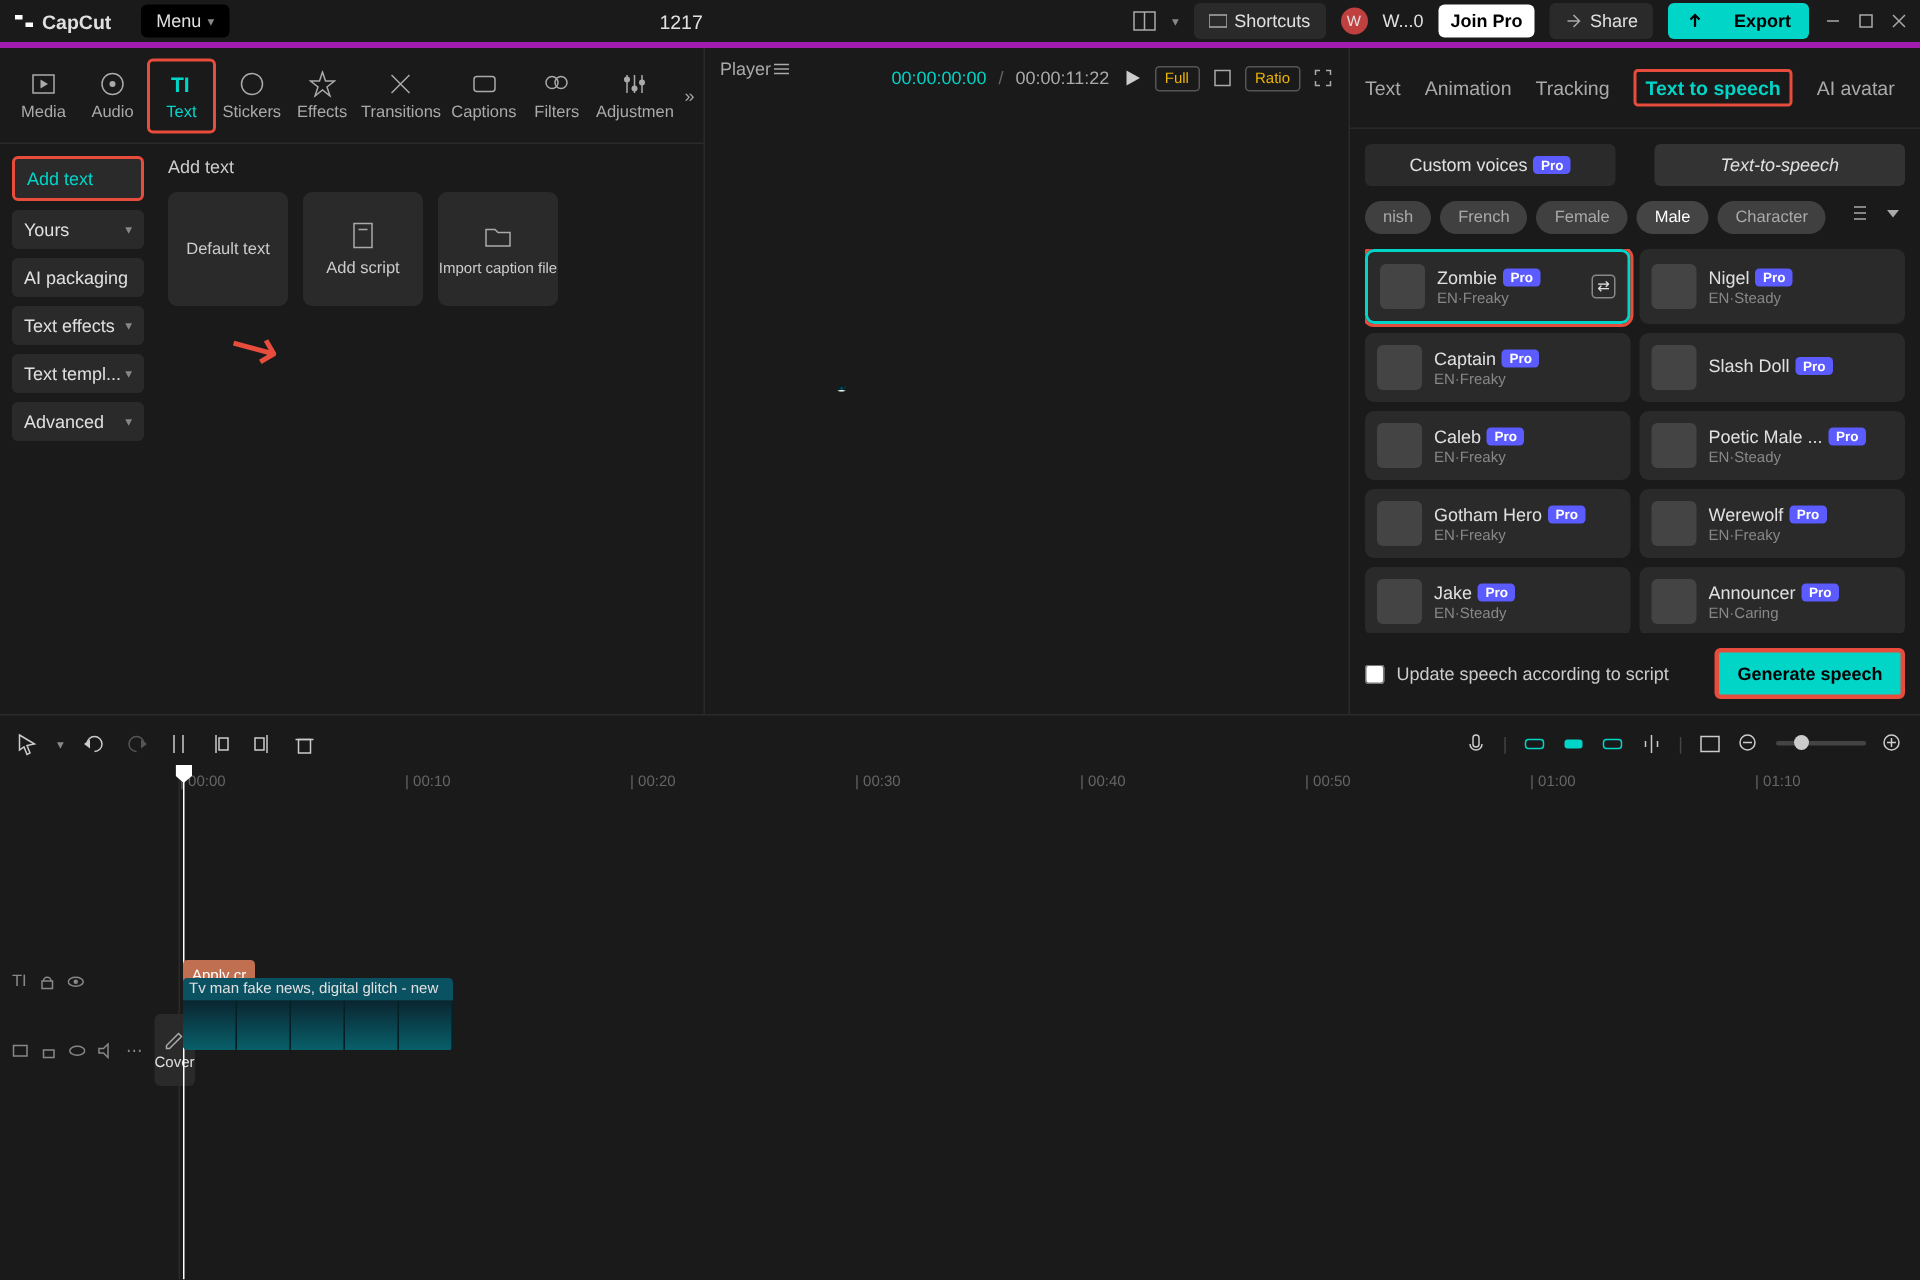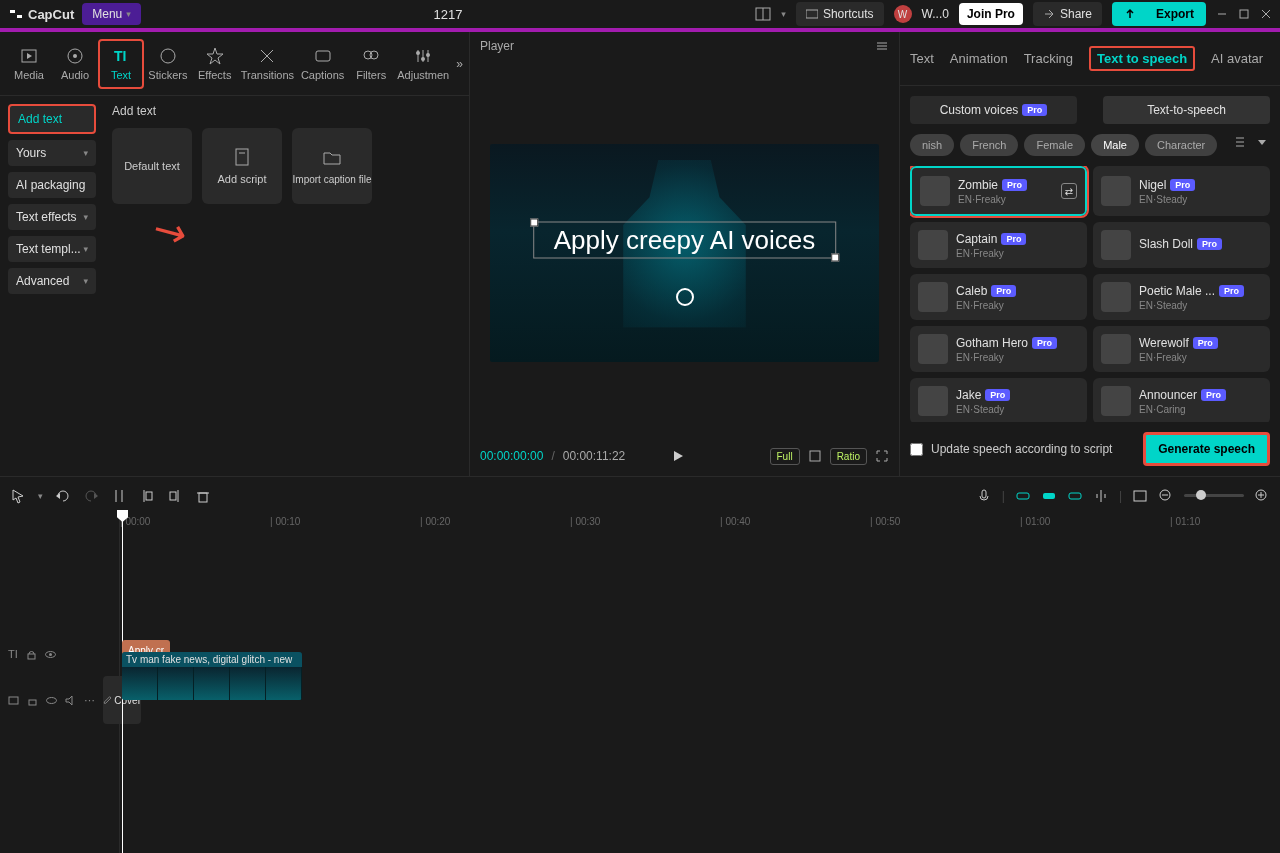--- a/index.html
+++ b/index.html
@@ -1,19 +1,19 @@
 <!DOCTYPE html>
 <html><head>
 <meta charset="utf-8">
 <style>
 * { margin: 0; padding: 0; box-sizing: border-box; font-family: -apple-system, BlinkMacSystemFont, "Segoe UI", Arial, sans-serif; }
 body { background: #1a1a1a; color: #e0e0e0; width: 1280px; height: 853px; overflow: hidden; font-size: 12px; }
 .titlebar { height: 32px; background: #1a1a1a; display: flex; align-items: center; padding: 0 8px; border-bottom: 4px solid #a21caf; }
 .logo { display: flex; align-items: center; gap: 4px; font-weight: bold; font-size: 13px; }
-.menu-btn { background: #4c1d95; padding: 4px 10px; border-radius: 4px; margin-left: 8px; font-size: 12px; display: flex; align-items: center; gap: 4px; cursor: pointer; }
+.menu-btn { background: #000000; padding: 4px 10px; border-radius: 4px; margin-left: 20px; font-size: 12px; display: flex; align-items: center; gap: 4px; cursor: pointer; }
 .title-center { flex: 1; text-align: center; font-size: 13px; }
 .title-right { display: flex; align-items: center; gap: 10px; }
 .tb-btn { background: #2a2a2a; padding: 5px 10px; border-radius: 4px; font-size: 12px; cursor: pointer; display: flex; align-items: center; gap: 5px; }
 .joinpro { background: #fff; color: #000; font-weight: 600; padding: 4px 8px; border-radius: 4px; cursor: pointer; font-size: 12px; }
 .export-btn { background: #00d5c8; color: #000; font-weight: 600; padding: 5px 12px; border-radius: 4px; cursor: pointer; display: flex; align-items: center; gap: 20px; }
 .win-ctrl { width: 12px; height: 12px; cursor: pointer; }
 
 .main-row { display: flex; height: calc(476px - 32px); }
 .left-panel { width: 470px; display: flex; flex-direction: column; border-right: 1px solid #2a2a2a; }
 .toolbar-tabs { display: flex; padding: 4px 6px; gap: 0; align-items: center; border-bottom: 1px solid #2a2a2a; height: 64px; }
@@ -24,42 +24,42 @@
 .text-sidebar { width: 104px; padding: 8px; display: flex; flex-direction: column; gap: 6px; }
 .sidebar-item { background: #2a2a2a; padding: 6px 8px; border-radius: 4px; font-size: 12px; cursor: pointer; display: flex; align-items: center; justify-content: space-between; }
 .sidebar-item.addtext { color: #00d5c8; border: 2px solid #e74c3c; }
 .text-main { flex: 1; padding: 8px; }
 .text-header { font-size: 12px; color: #ccc; margin-bottom: 10px; }
 .text-cards { display: flex; gap: 10px; position: relative; }
 .text-card { width: 80px; height: 76px; background: #2a2a2a; border-radius: 6px; display: flex; flex-direction: column; align-items: center; justify-content: center; gap: 6px; font-size: 11px; color: #ccc; cursor: pointer; }
 .text-card.small-text { font-size: 10px; text-align: center; }
 .arrow-pointer { position: absolute; left: 40px; top: 80px; font-size: 40px; color: #e74c3c; transform: rotate(-30deg); }
 
-.player-panel { flex: 1; display: flex; flex-direction: column; background: #1a1a1a; border-right: 1px solid #2a2a2a; }
+.player-panel { flex: 1; display: flex; background: #1a1a1a; border-right: 1px solid #2a2a2a; }
 .player-header { height: 28px; display: flex; align-items: center; padding: 0 10px; font-size: 12px; color: #aaa; justify-content: space-between; }
 .player-viewport { flex: 1; display: flex; align-items: center; justify-content: center; padding: 10px 20px 0 20px; }
 .video-frame { width: 100%; aspect-ratio: 16/9; background: linear-gradient(180deg, #0a1820 0%, #08252e 40%, #051a1f 100%); position: relative; border-radius: 2px; overflow: hidden; }
 .figure-silhouette { position: absolute; left: 50%; top: 50%; transform: translate(-50%, -55%); width: 45%; height: 85%; background: radial-gradient(ellipse at center, rgba(0,180,200,0.4) 0%, rgba(0,100,120,0.2) 60%, transparent 100%); clip-path: polygon(35% 5%, 65% 5%, 70% 25%, 85% 40%, 85% 95%, 15% 95%, 15% 40%, 30% 25%); }
 .text-overlay { position: absolute; top: 44%; left: 50%; transform: translate(-50%, -50%); color: #fff; font-size: 26px; white-space: nowrap; border: 1px solid #888; padding: 2px 20px; }
 .text-overlay::before, .text-overlay::after { content: ''; position: absolute; width: 6px; height: 6px; background: #fff; border: 1px solid #333; }
 .text-overlay::before { left: -4px; top: -4px; }
 .text-overlay::after { right: -4px; bottom: -4px; }
 .rotate-icon { position: absolute; left: 50%; top: 66%; transform: translateX(-50%); width: 18px; height: 18px; border: 2px solid #fff; border-radius: 50%; }
 .player-controls { height: 40px; display: flex; align-items: center; padding: 0 10px; gap: 8px; font-size: 12px; color: #00d5c8; }
-.pc-right { margin-left: auto; display: flex; gap: 8px; align-items: center; color: #bef264; }
+.pc-right { margin-left: auto; display: flex; gap: 8px; align-items: center; color: #eab308; }
 .pc-box { border: 1px solid #555; padding: 2px 6px; border-radius: 3px; font-size: 10px; }
 
 .right-panel { width: 380px; display: flex; flex-direction: column; }
 .right-tabs { display: flex; gap: 16px; padding: 14px 10px; font-size: 13px; align-items: center; border-bottom: 1px solid #2a2a2a; overflow: hidden; }
 .right-tab { color: #aaa; cursor: pointer; white-space: nowrap; }
 .right-tab.active { color: #00d5c8; font-weight: 600; border: 2px solid #e74c3c; padding: 3px 6px; border-radius: 3px; }
 .right-content { flex: 1; padding: 10px; display: flex; flex-direction: column; overflow: hidden; }
 .sub-tabs { display: flex; gap: 26px; margin-bottom: 10px; }
 .sub-tab { flex: 1; background: #2a2a2a; text-align: center; padding: 7px; border-radius: 4px; font-size: 12px; cursor: pointer; display: flex; align-items: center; justify-content: center; gap: 4px; }
-.sub-tab.active { background: #333; }
+.sub-tab.active { background: #333; font-style: italic; }
 .pro-chip { background: #5b5bff; color: #fff; font-size: 9px; padding: 1px 5px; border-radius: 3px; font-weight: 600; }
 .filter-row { display: flex; gap: 6px; margin-bottom: 10px; }
 .filter-pill { background: #404040; padding: 5px 12px; border-radius: 12px; font-size: 11px; cursor: pointer; color: #aaa; }
 .filter-pill.active { background: #444; color: #fff; }
 .voice-grid { display: grid; grid-template-columns: 1fr 1fr; gap: 6px; flex: 1; overflow: hidden; }
 .voice-card { background: #2a2a2a; border-radius: 6px; padding: 8px; display: flex; align-items: center; gap: 8px; cursor: pointer; }
 .voice-card.selected { border: 2px solid #00d5c8; outline: 2px solid #e74c3c; }
 .voice-avatar { width: 30px; height: 30px; border-radius: 4px; background: #444; flex-shrink: 0; }
 .voice-info { display: flex; flex-direction: column; gap: 2px; flex: 1; overflow: hidden; }
 .voice-name { font-size: 12px; display: flex; align-items: center; gap: 4px; white-space: nowrap; overflow: hidden; text-overflow: ellipsis; }
@@ -70,21 +70,21 @@
 .timeline-bar { height: 38px; border-top: 1px solid #2a2a2a; display: flex; align-items: center; padding: 0 10px; gap: 12px; }
 .tl-icon { width: 16px; height: 16px; cursor: pointer; color: #aaa; }
 .tl-right { margin-left: auto; display: flex; gap: 10px; align-items: center; }
 .tl-accent { color: #00d5c8; }
 .slider-track { width: 60px; height: 3px; background: #444; border-radius: 2px; position: relative; }
 .slider-thumb { position: absolute; left: 20%; top: -4px; width: 10px; height: 10px; background: #ccc; border-radius: 50%; }
 
 .timeline-main { flex: 1; display: flex; }
 .timeline-left { width: 120px; border-right: 1px solid #2a2a2a; padding: 8px; display: flex; flex-direction: column; gap: 10px; }
 .track-ctrl { display: flex; gap: 8px; align-items: center; color: #888; font-size: 11px; height: 24px; }
-.cover-box { width: 38px; height: 48px; background: #2a2a2a; border-radius: 4px; display: flex; flex-direction: row; align-items: center; justify-content: center; font-size: 10px; gap: 2px; }
+.cover-box { width: 38px; height: 48px; background: #2a2a2a; border-radius: 4px; display: flex; flex-direction: column; align-items: center; justify-content: center; font-size: 10px; gap: 2px; }
 .timeline-right { flex: 1; position: relative; }
 .ruler { height: 20px; display: flex; font-size: 10px; color: #666; position: relative; padding-left: 2px; }
 .ruler-tick { position: absolute; top: 2px; }
 .playhead { position: absolute; left: 2px; top: 0; bottom: 0; width: 1px; background: #fff; }
 .playhead::before { content: ''; position: absolute; top: -4px; left: -5px; width: 11px; height: 12px; background: #fff; clip-path: polygon(0 0, 100% 0, 100% 60%, 50% 100%, 0 60%); }
 .track-row { position: absolute; left: 2px; height: 24px; display: flex; align-items: center; }
 .text-clip { background: #c07050; color: #fff; font-size: 10px; padding: 2px 6px; border-radius: 3px; height: 20px; display: flex; align-items: center; overflow: hidden; white-space: nowrap; width: 48px; }
 .video-clip { height: 48px; width: 180px; background: #0a3540; border-radius: 3px; overflow: hidden; display: flex; flex-direction: column; }
 .video-clip-label { background: rgba(10,100,120,0.6); font-size: 10px; padding: 2px 4px; white-space: nowrap; overflow: hidden; }
 .thumbs { flex: 1; display: flex; }

